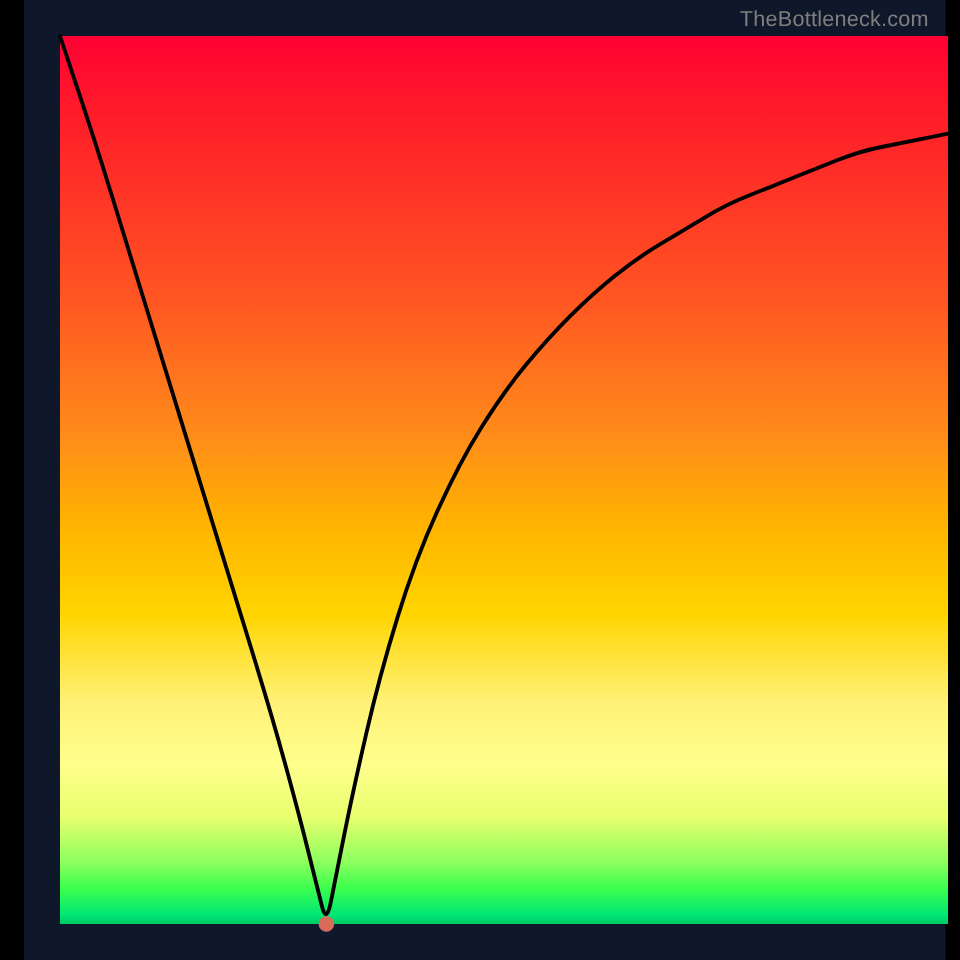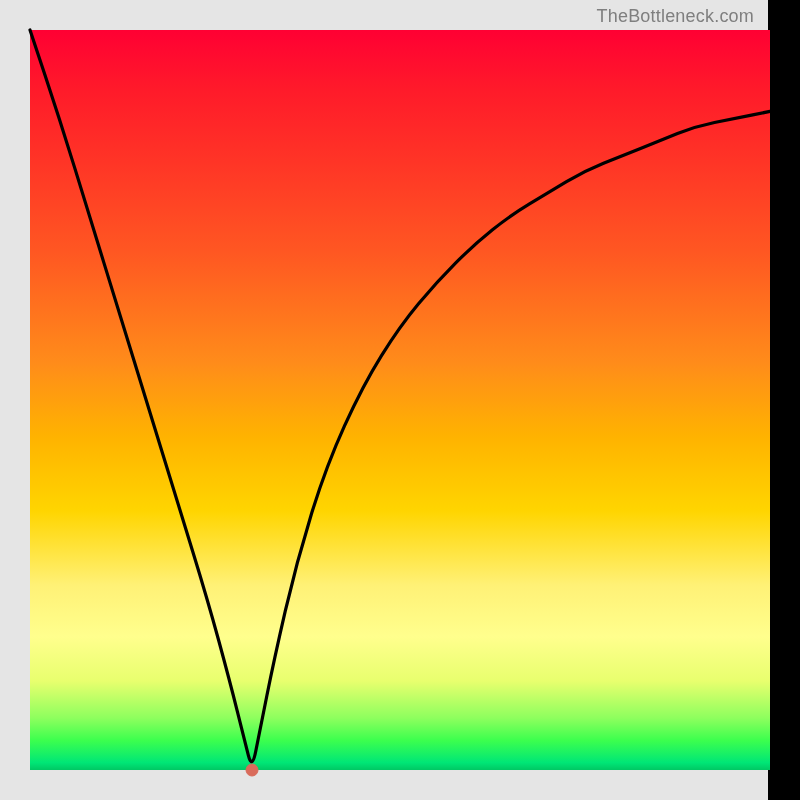--- a/index.html
+++ b/index.html
@@ -8,21 +8,22 @@
     width: 800px;
     height: 800px;
     overflow: hidden;
     background: #000;
     font-family: Arial, Helvetica, sans-serif;
   }
   .frame {
     position: relative;
     width: 768px;
     height: 800px;
-    background: #e5e5e5;
+    background: #0f172a;
+    margin-left: 20px;
   }
   .plot-area {
     position: absolute;
     left: 30px;
     top: 30px;
     width: 740px;
     height: 740px;
     
     background: linear-gradient(
       to bottom,

